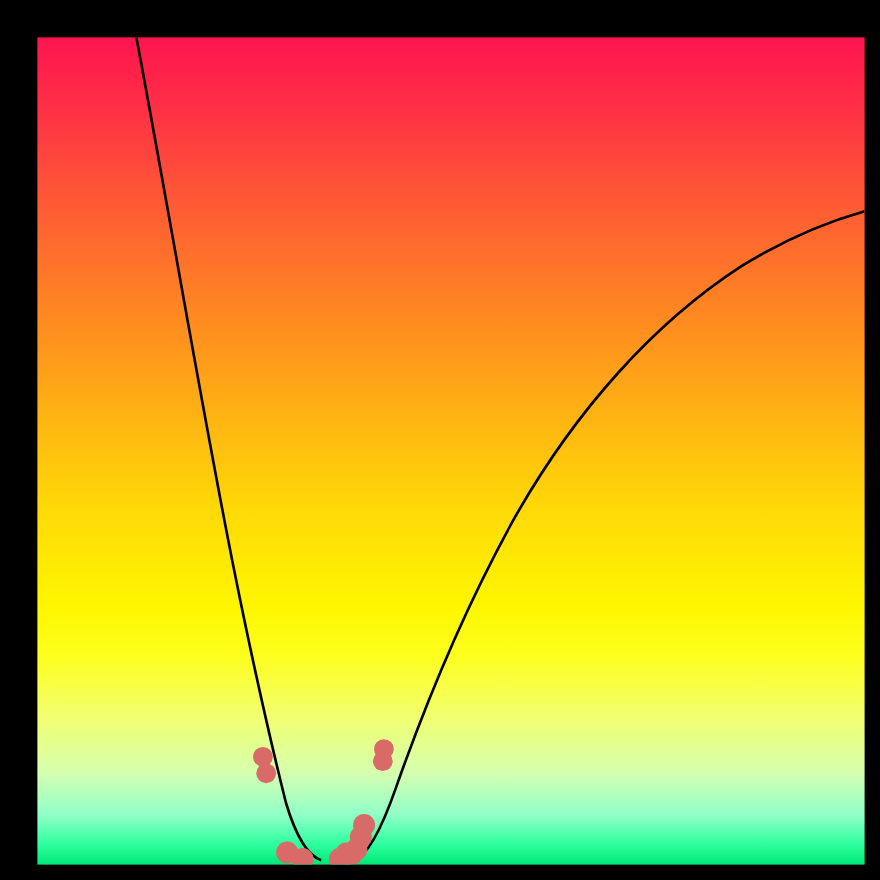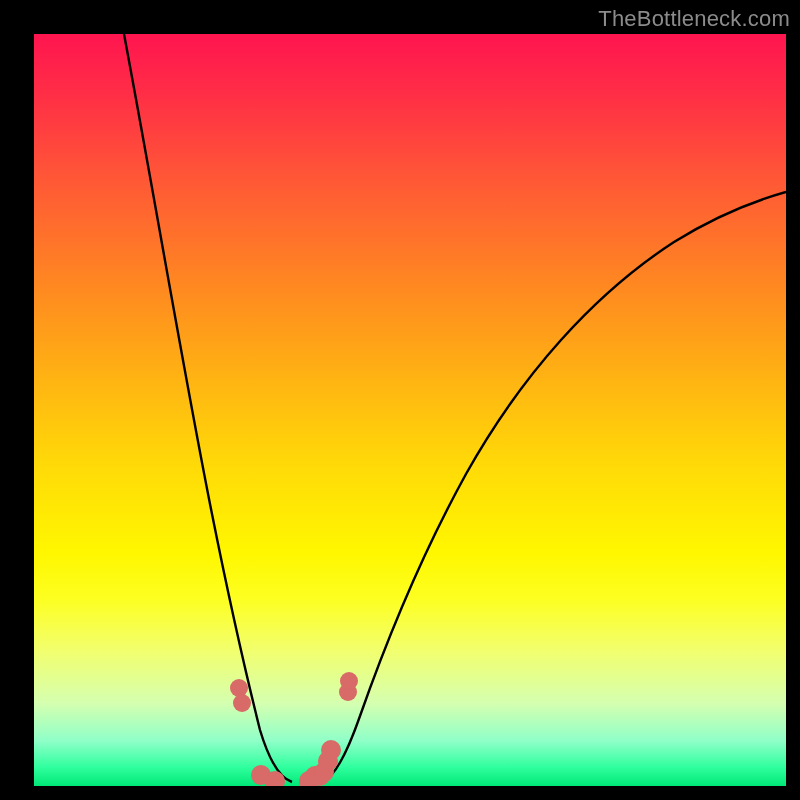--- a/index.html
+++ b/index.html
@@ -56,21 +56,20 @@
     color: #8b8b8b;
     font-size: 22px;
     letter-spacing: 0.2px;
   }
 </style>
 </head>
 <body>
 
 <div class="frame">
 
-  <div class="watermark">TheBottleneck.com</div>
 
   <div class="plot-area">
     <svg class="curves" viewBox="0 0 752 752" preserveAspectRatio="none">
 
       <path d="M 90 0
                C 120 160, 150 340, 178 480
                C 196 570, 212 640, 226 696
                C 235 726, 246 744, 258 748" fill="none" stroke="#000" stroke-width="2.4"></path>
 
       <path d="M 288 748

